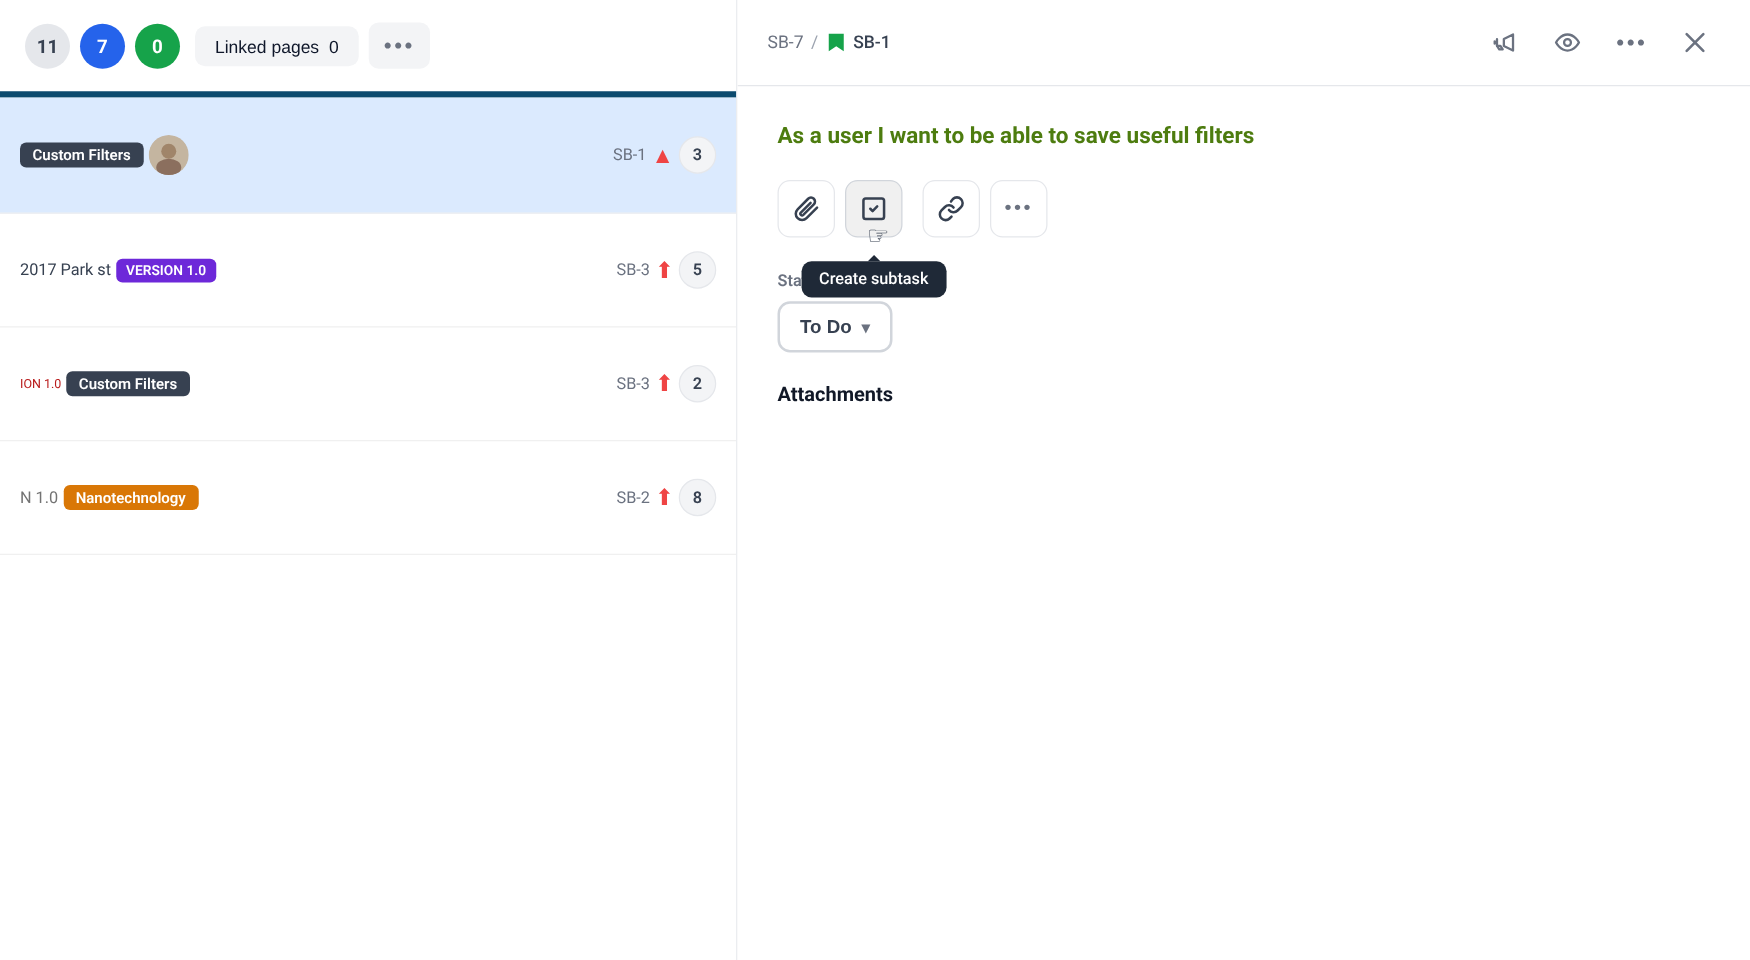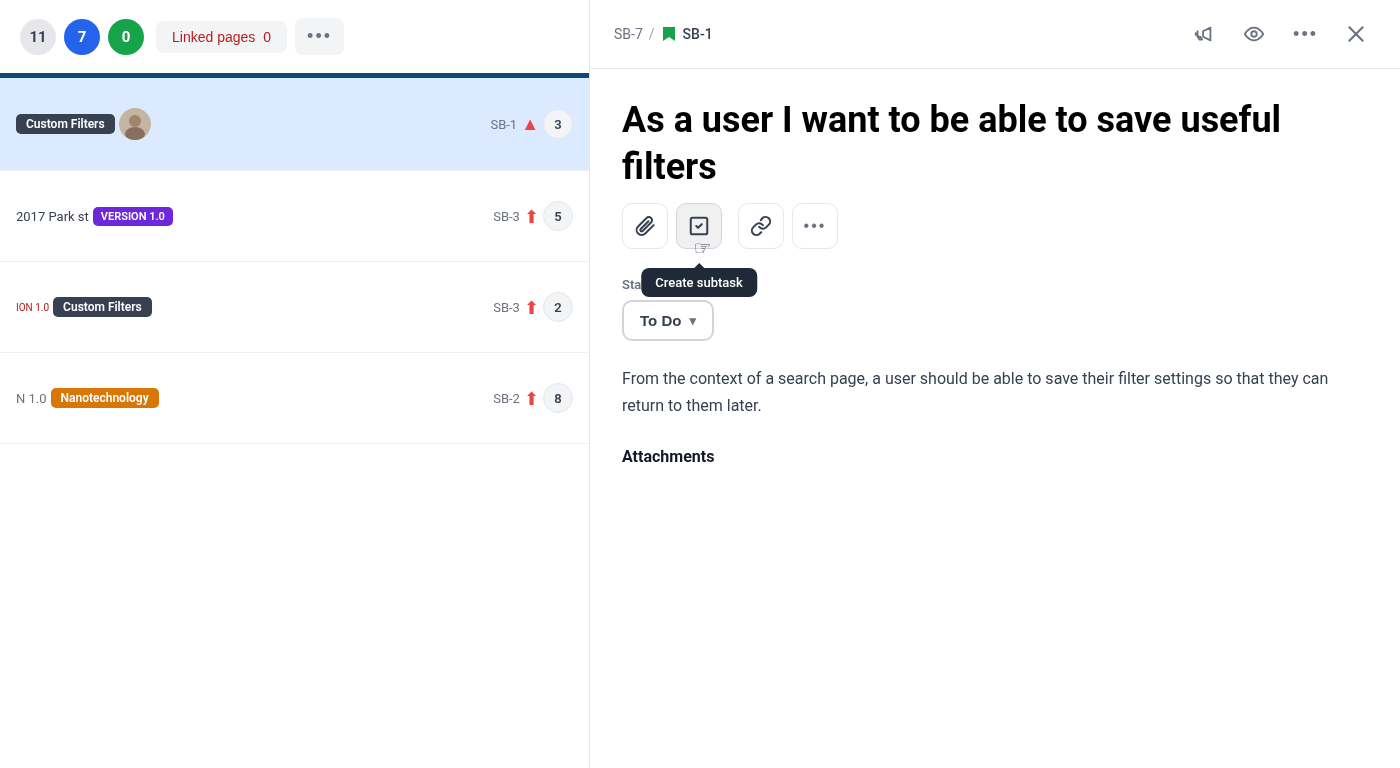--- a/index.html
+++ b/index.html
@@ -49,21 +49,21 @@
 
     .linked-pages-btn {
       display: flex;
       align-items: center;
       gap: 8px;
       background: #f3f4f6;
       border: none;
       border-radius: 8px;
       padding: 8px 16px;
       font-size: 14px;
-      color: #b91c1c;
+      color: #0f172a;
       cursor: pointer;
       margin-left: 4px;
       justify-content: center;
     }
 
     .more-btn {
       background: #f3f4f6;
       border: none;
       border-radius: 8px;
       padding: 8px 12px;
@@ -207,25 +207,25 @@
     }
 
     .right-content {
       flex: 1;
       overflow-y: auto;
       padding: 28px 32px;
       position: relative;
     }
 
     .issue-title {
-      font-size: 36px;
+      font-size: 18px;
       font-weight: 700;
-      color: #000000;
+      color: #4d7c0f;
       line-height: 1.3;
-      margin-bottom: 12px;
+      margin-bottom: 24px;
     }
 
     .action-toolbar {
       display: flex;
       align-items: center;
       gap: 8px;
       margin-bottom: 28px;
       position: relative;
     }
 
@@ -450,17 +450,16 @@
     </div>
 
     <div style="margin-top:20px;">
       <p class="section-label">Status</p>
       <button class="status-dropdown">
         <span>To Do</span>
         <span class="dropdown-arrow">▾</span>
       </button>
     </div>
 
-    <p class="description-text">From the context of a search page, a user should be able to save their filter settings so that they can return to them later.</p>
 
     <p class="attachments-label">Attachments</p>
   </div>
 </div>
 
 </body></html>

